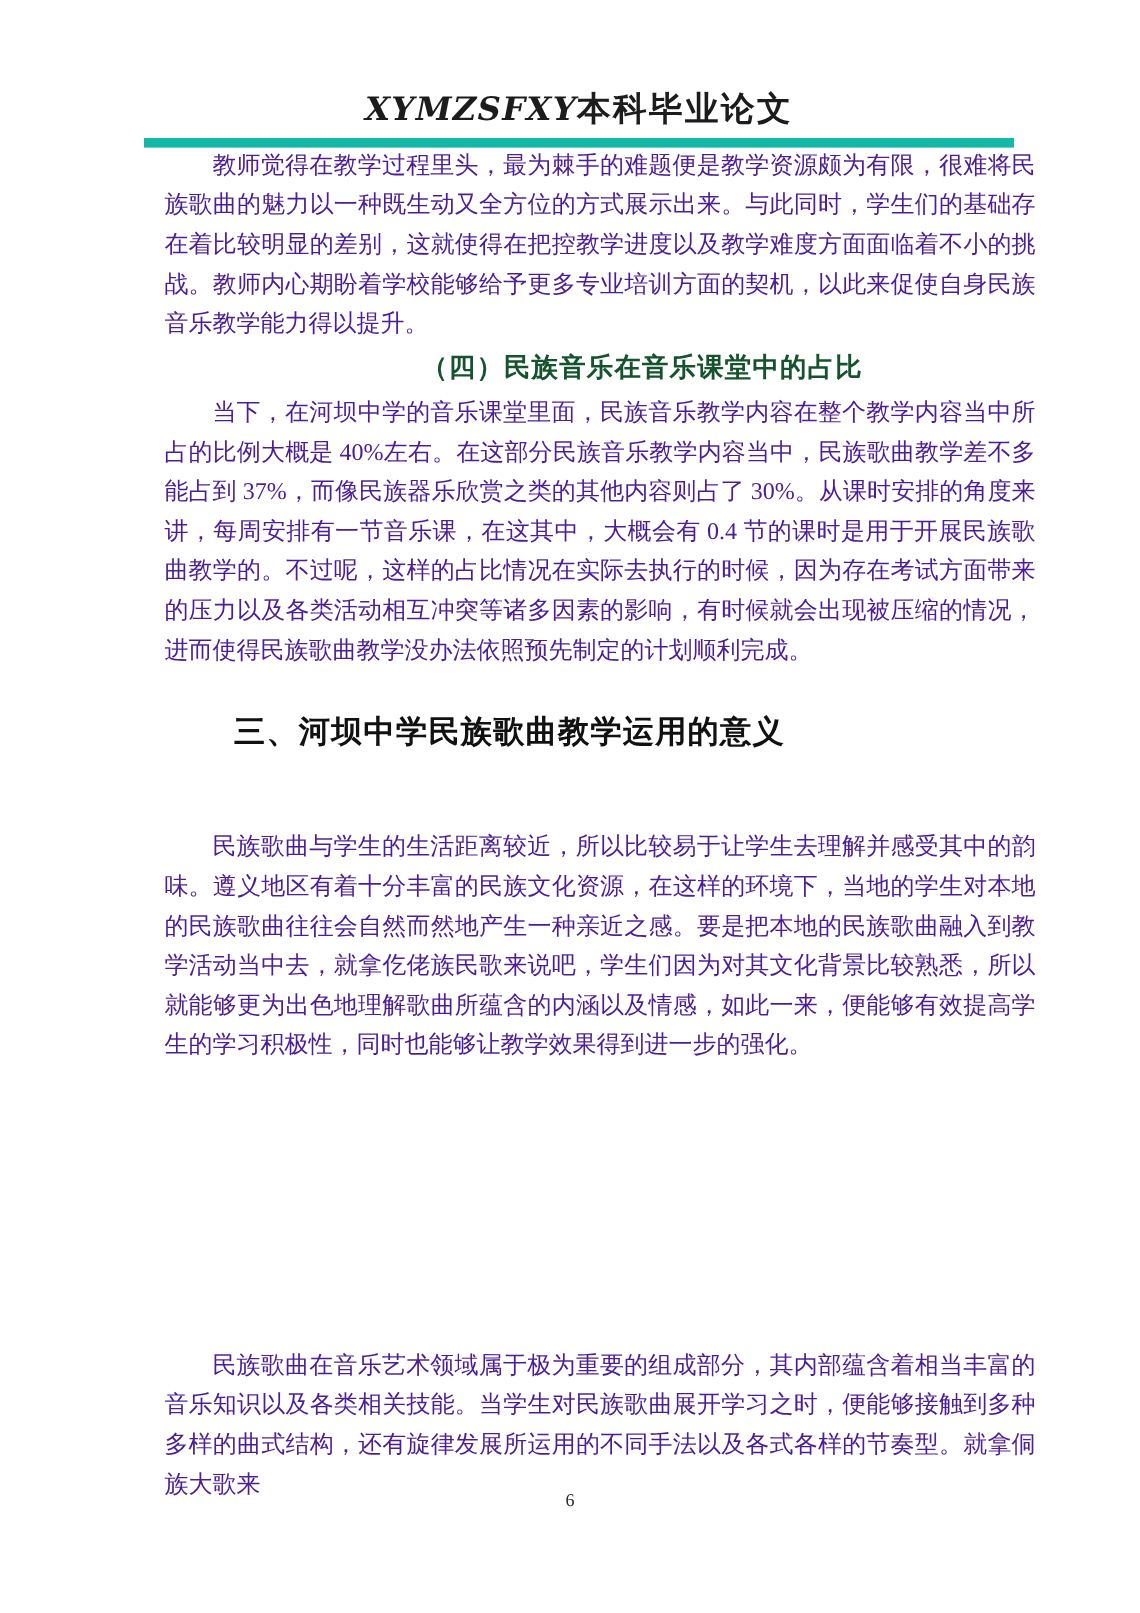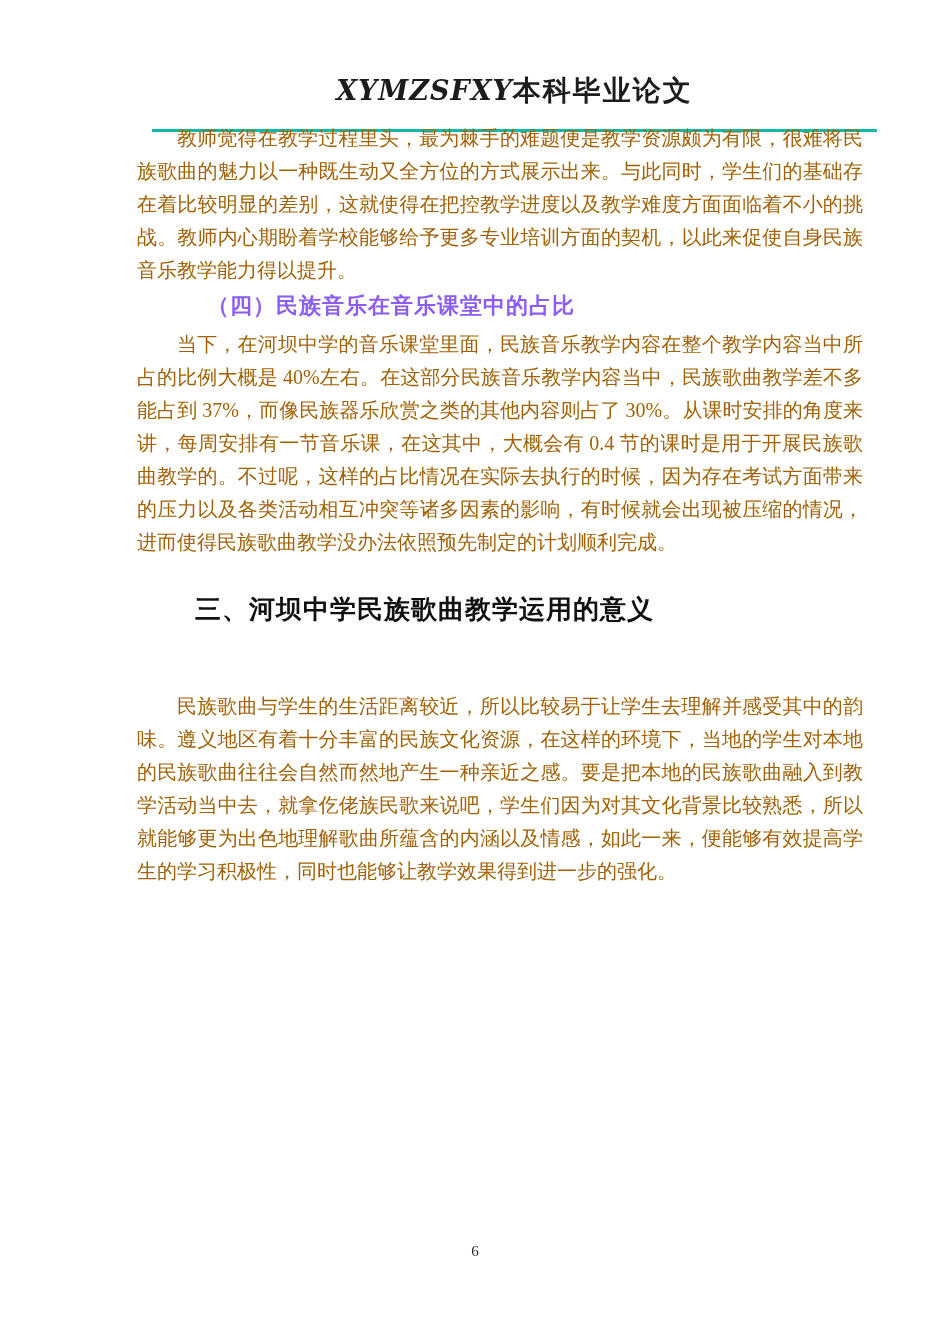--- a/index.html
+++ b/index.html
@@ -12,26 +12,26 @@
     width: 950px;
     height: 1344px;
     background: #ffffff;
     overflow: hidden;
     font-family: "Liberation Serif", "DejaVu Serif", serif;
     color: #1c1c1c;
   }
   
   .page-header {
     position: absolute;
-    left: 152px;
+    left: 120px;
     top: 72px;
     width: 725px;
     text-align: center;
-    border-bottom: 3px solid #14b8a6;
-    padding-bottom: 19px;
+    border-bottom: 8px solid #14b8a6;
+    padding-bottom: 5px;
   }
   .title-latin {
     font-family: "DejaVu Serif", serif;
     font-style: italic;
     font-weight: bold;
     font-size: 27px;
     letter-spacing: 1px;
   }
   .title-cjk {
     font-family: "DejaVu Serif", "Liberation Serif", serif;
@@ -45,30 +45,31 @@
     left: 137px;
     width: 726px;
   }
   .body-para {
     margin: 0;
     font-size: 20px;
     line-height: 33px;
     text-align: justify;
     text-justify: inter-ideograph;
     text-indent: 2em;
-    color: #a16207;
+    color: #4c1d95;
   }
   .h-sub {
     margin: 0;
     margin-left: 70px;
     font-family: Liberation Serif, serif;
     font-weight: bold;
     font-size: 22px;
-    color: #8b5cf6;
+    color: #14532d;
     letter-spacing: 1px;
+    text-align: center;
   }
   .h-main {
     margin: 14px;
     margin-left: 58px;
     font-family: "Liberation Sans", "DejaVu Sans", sans-serif;
     font-weight: bold;
     font-size: 26px;
     color: #111111;
     letter-spacing: 1px;
   }
@@ -110,18 +111,21 @@
   <div class="block" style="top:578px">
     <h2 class="h-main">三、河坝中学民族歌曲教学运用的意义</h2>
   </div>
 
 
   <div class="block" style="top:686px">
     <p class="body-para para-gap">民族歌曲与学生的生活距离较近，所以比较易于让学生去理解并感受其中的韵味。遵义地区有着十分丰富的民族文化资源，在这样的环境下，当地的学生对本地的民族歌曲往往会自然而然地产生一种亲近之感。要是把本地的民族歌曲融入到教学活动当中去，就拿仡佬族民歌来说吧，学生们因为对其文化背景比较熟悉，所以就能够更为出色地理解歌曲所蕴含的内涵以及情感，如此一来，便能够有效提高学生的学习积极性，同时也能够让教学效果得到进一步的强化。</p>
   </div>
 
 
+  <div class="block" style="top:1122px">
+    <p class="body-para">民族歌曲在音乐艺术领域属于极为重要的组成部分，其内部蕴含着相当丰富的音乐知识以及各类相关技能。当学生对民族歌曲展开学习之时，便能够接触到多种多样的曲式结构，还有旋律发展所运用的不同手法以及各式各样的节奏型。就拿侗族大歌来</p>
+  </div>
 
   <footer class="page-footer">
     <span>6</span>
   </footer>
 
 </div>
 
 </body></html>

